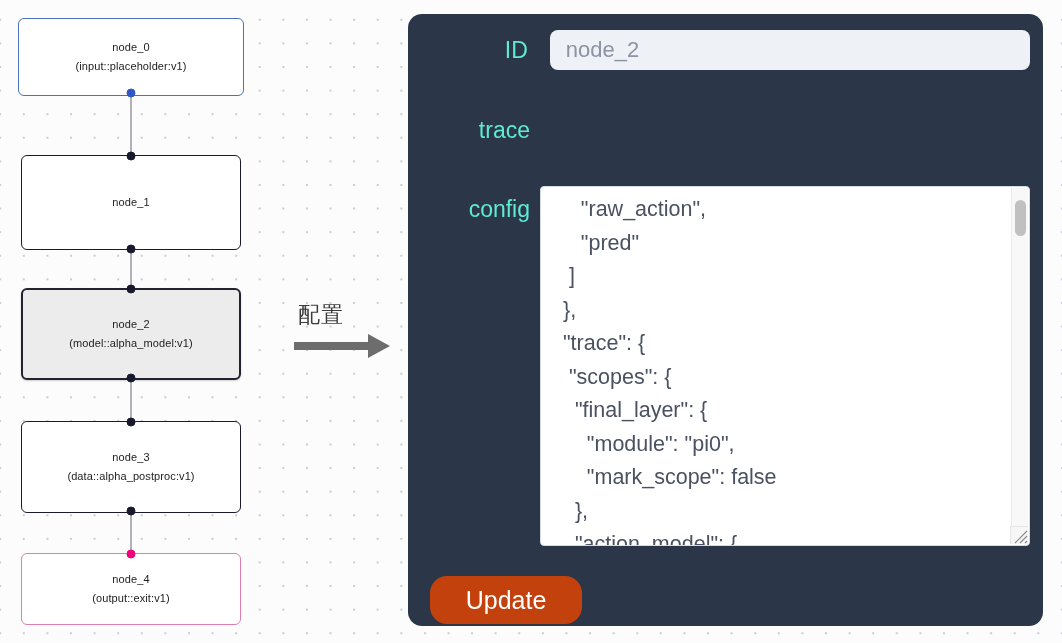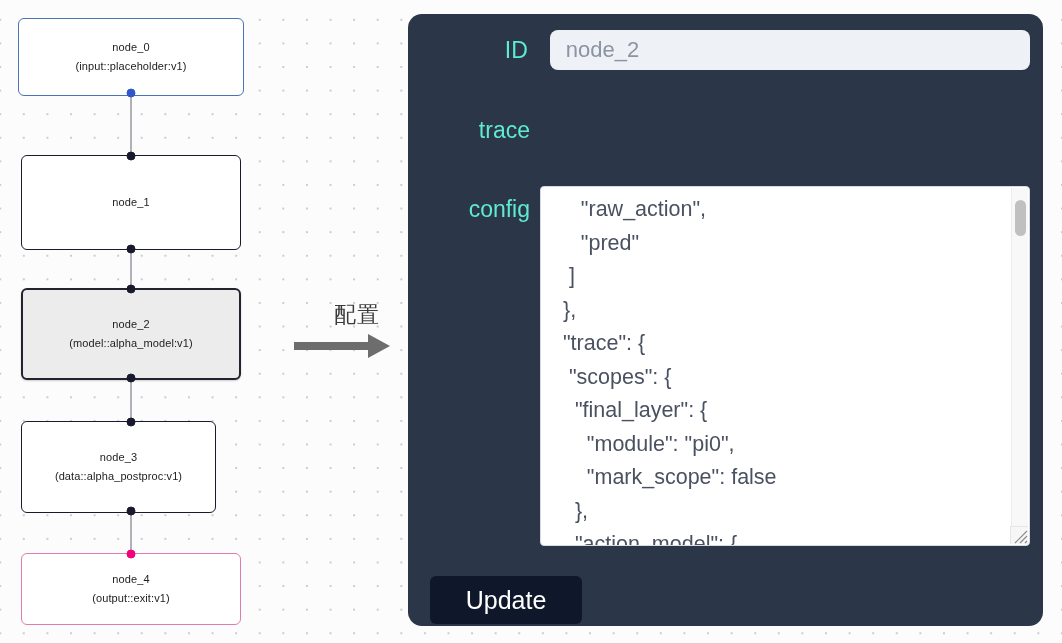--- a/index.html
+++ b/index.html
@@ -75,21 +75,20 @@
   }
 
   
   .arrow-group { position: absolute; }
   .arrow-label {
     position: absolute;
     font-size: 22px;
     color: #3b3b3b;
     white-space: nowrap;
     letter-spacing: 1px;
-    margin-left: 36px;
   }
 
   
   .panel {
     position: absolute;
     left: 408px; top: 14px;
     width: 635px; height: 612px;
     background: #2c3649;
     border-radius: 14px;
     overflow: hidden;
@@ -155,24 +154,24 @@
     position: absolute;
     right: 1px; bottom: 1px;
     width: 18px; height: 18px;
     background: #f6f6f6;
     border-top: 1px solid #e6e6e6;
     border-left: 1px solid #e6e6e6;
   }
   .cfg-grip svg { display:block; }
   .update-btn {
     position: absolute;
-    background: #0f172a;
+    background: #c2410c;
     color: #ffffff;
     border: none;
-    border-radius: 6px;
+    border-radius: 17px;
     font-size: 25px;
     font-family: "Liberation Sans", sans-serif;
     cursor: pointer;
     padding: 0 22px;
     text-align: center;
   }
 </style>
 </head>
 <body>
 
@@ -197,21 +196,21 @@
     <div class="handle" style="left:131px; top:156px;"></div>
     <div class="handle" style="left:131px; top:249px;"></div>
 
     <div class="node selected" style="left:21px; top:288px; width:220px; height:92px;">
       <span class="nm">node_2</span>
       <span class="tp">(model::alpha_model:v1)</span>
     </div>
     <div class="handle" style="left:131px; top:289px;"></div>
     <div class="handle" style="left:131px; top:378px;"></div>
 
-    <div class="node" style="left:21px; top:421px; width:195px; height:92px;">
+    <div class="node" style="left:21px; top:421px; width:220px; height:92px;">
       <span class="nm">node_3</span>
       <span class="tp">(data::alpha_postproc:v1)</span>
     </div>
     <div class="handle" style="left:131px; top:422px;"></div>
     <div class="handle" style="left:131px; top:511px;"></div>
 
     <div class="node output" style="left:21px; top:553px; width:220px; height:72px;">
       <span class="nm">node_4</span>
       <span class="tp">(output::exit:v1)</span>
     </div>

